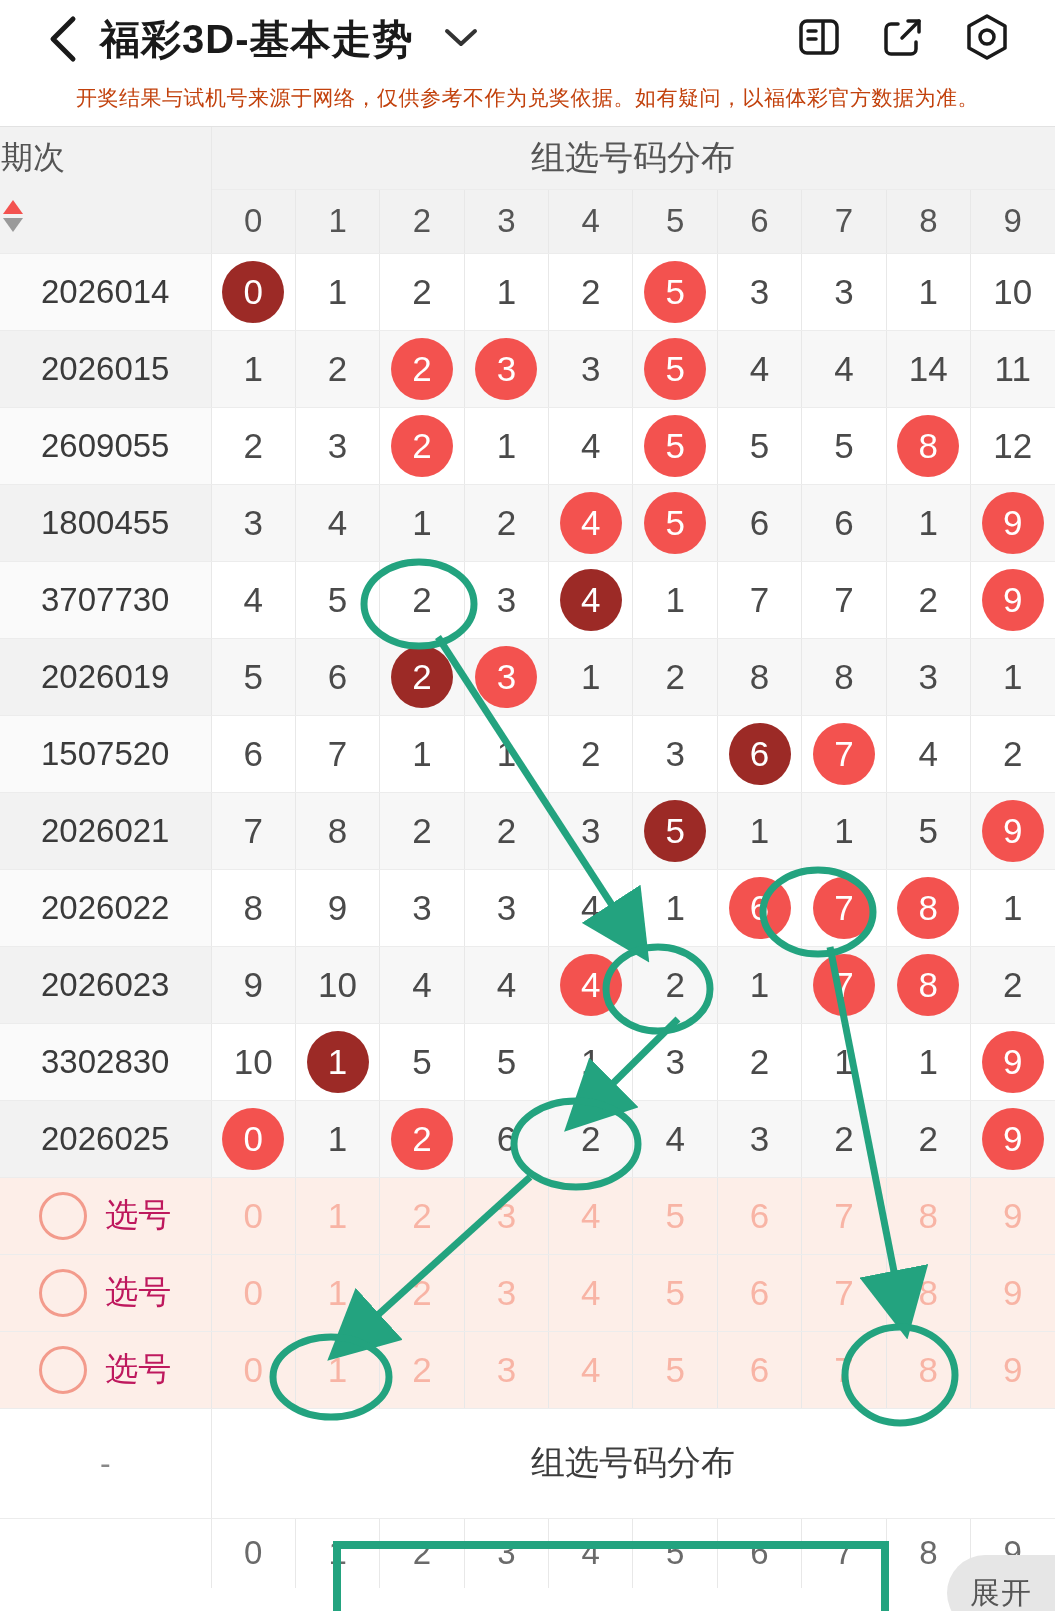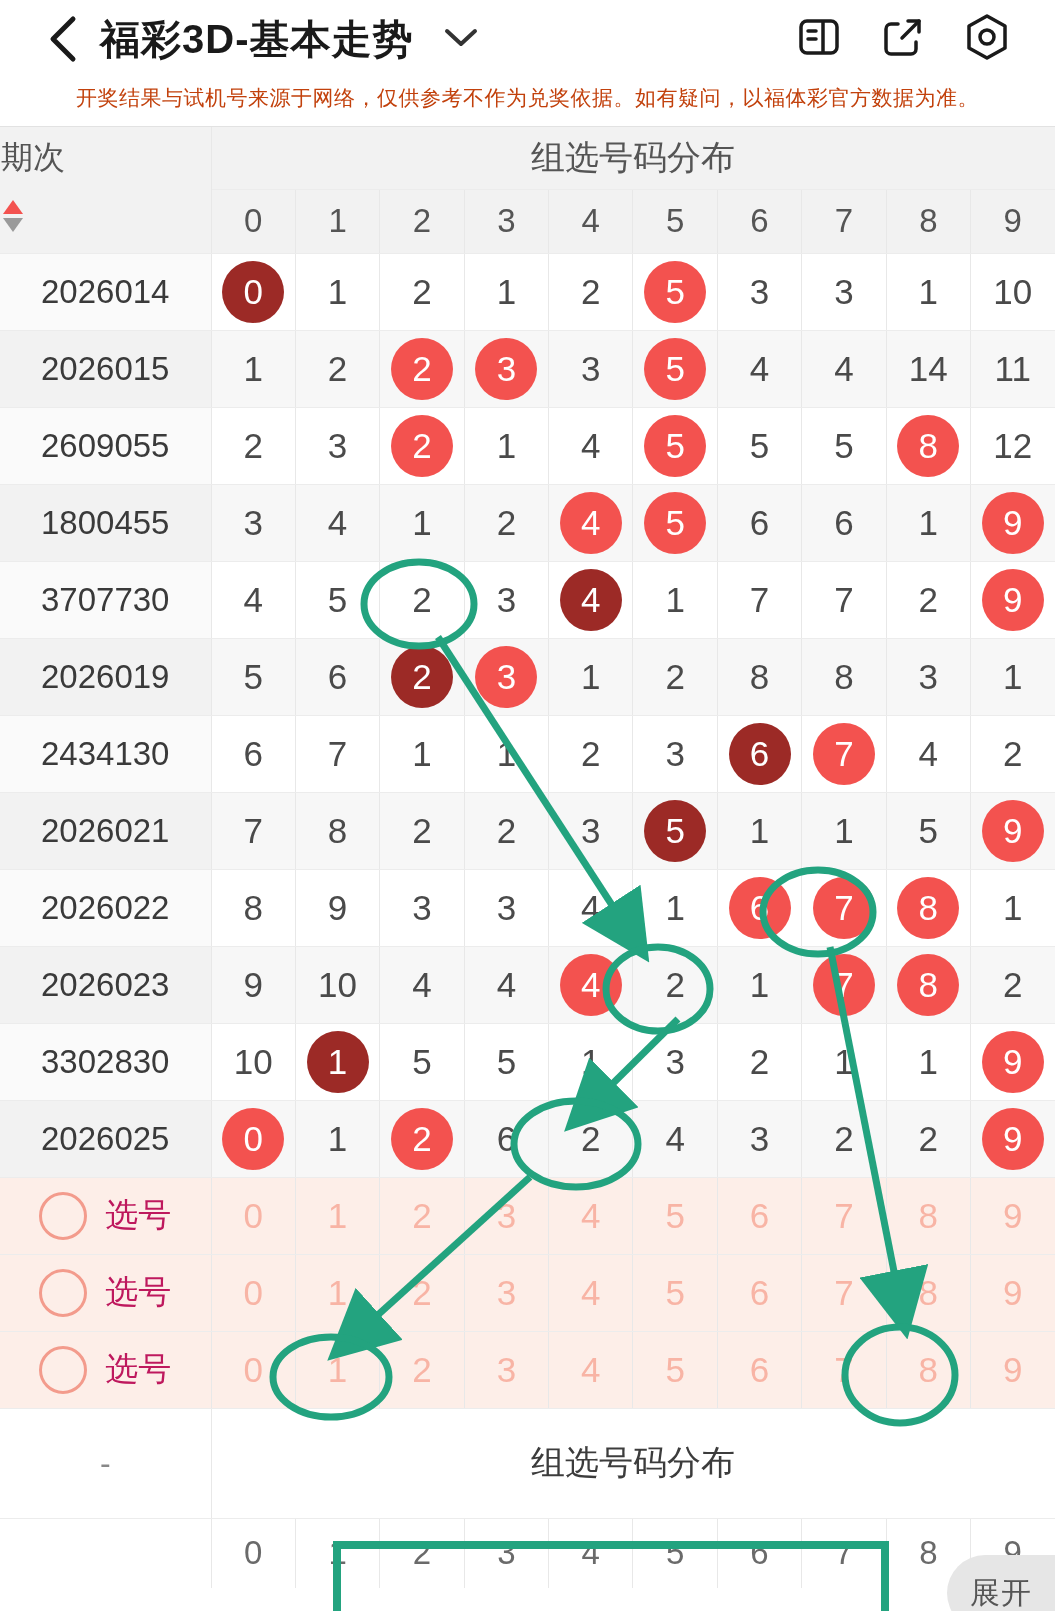--- a/index.html
+++ b/index.html
@@ -347,21 +347,21 @@
           <td><span class="ball dark">2</span></td>
           <td><span class="ball red">3</span></td>
           <td>1</td>
           <td>2</td>
           <td>8</td>
           <td>8</td>
           <td>3</td>
           <td>1</td>
         </tr>
         <tr class="data-row">
-          <td class="period">2434130</td>
+          <td class="period">1507520</td>
           <td>6</td>
           <td>7</td>
           <td>1</td>
           <td>1</td>
           <td>2</td>
           <td>3</td>
           <td><span class="ball dark">6</span></td>
           <td><span class="ball red">7</span></td>
           <td>4</td>
           <td>2</td>

